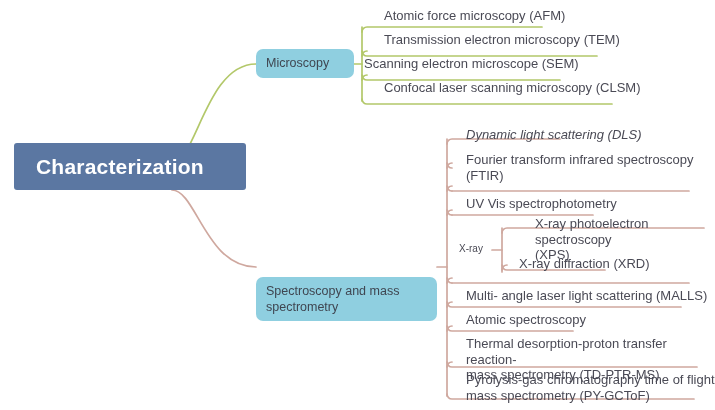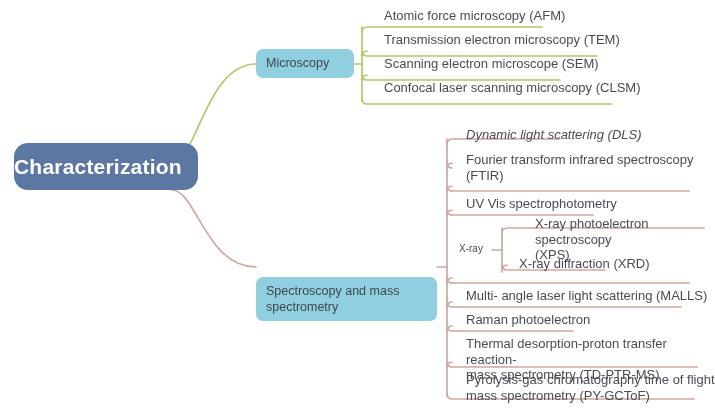--- a/index.html
+++ b/index.html
@@ -8,24 +8,24 @@
     background:#ffffff;
     font-family:"Liberation Sans", sans-serif;
     overflow:hidden;
   }
   #map{position:relative;width:715px;height:410px;}
   svg.wires{position:absolute;left:0;top:0;width:715px;height:410px;pointer-events:none;}
 
   .node{position:absolute;box-sizing:border-box;display:flex;align-items:center;}
 
   .root{
-    left:14px;top:143px;width:184px;height:47px;
-    background:#5b77a2;border-radius:14px;
+    left:14px;top:143px;width:232px;height:47px;
+    background:#5b77a2;border-radius:3px;
     color:#ffffff;font-size:21px;font-weight:bold;
-    letter-spacing:.2px;
+    padding-left:22px;letter-spacing:.2px;
   }
 
   .branch{
     background:#8fcfe0;border-radius:7px;color:#3f4651;
     font-size:12.5px;padding:4px 10px;line-height:1.32;
   }
   .branch.micro{left:256px;top:49px;width:98px;height:29px;}
   .branch.spec{left:256px;top:245px;width:181px;height:44px;
     align-items:center;margin-top:32px;}
 
@@ -113,33 +113,33 @@
   <div class="node branch micro">
     <span>Microscopy</span>
   </div>
 
   <div class="node branch spec">
     <span>Spectroscopy and mass spectrometry</span>
   </div>
 
   <div class="leaf" style="left:384px;top:8px;">Atomic force microscopy (AFM)</div>
   <div class="leaf" style="left:384px;top:32px;">Transmission electron microscopy (TEM)</div>
-  <div class="leaf" style="left:384px;top:56px;">Scanning electron microscope (SEM)</div>
+  <div class="leaf" style="left:364px;top:56px;">Scanning electron microscope (SEM)</div>
   <div class="leaf" style="left:384px;top:80px;text-align:center;">Confocal laser scanning microscopy (CLSM)</div>
 
   <div class="leaf" style="left:466px;top:127px;font-style:italic;">Dynamic light scattering  (DLS)</div>
   <div class="leaf" style="left:466px;top:152px;">Fourier transform infrared spectroscopy
  (FTIR)</div>
   <div class="leaf" style="left:466px;top:196px;">UV Vis spectrophotometry</div>
 
   <div class="inline-label" style="left:459px;top:241px;">X-ray</div>
   <div class="leaf" style="left:519px;top:216px;margin-left:16px;">X-ray photoelectron spectroscopy
   (XPS)</div>
   <div class="leaf" style="left:519px;top:256px;">X-ray diffraction (XRD)</div>
 
   <div class="leaf" style="left:466px;top:288px;">Multi- angle laser light scattering  (MALLS)</div>
-  <div class="leaf" style="left:466px;top:312px;">Raman photoelectron</div>
+  <div class="leaf" style="left:466px;top:312px;">Atomic spectroscopy</div>
   <div class="leaf" style="left:466px;top:336px;">Thermal desorption-proton transfer reaction-
 mass spectrometry  (TD-PTR-MS)</div>
   <div class="leaf" style="left:466px;top:372px;">Pyrolysis-gas chromatography time of flight
 mass spectrometry  (PY-GCToF)</div>
 
 </div>
 
 </body></html>

